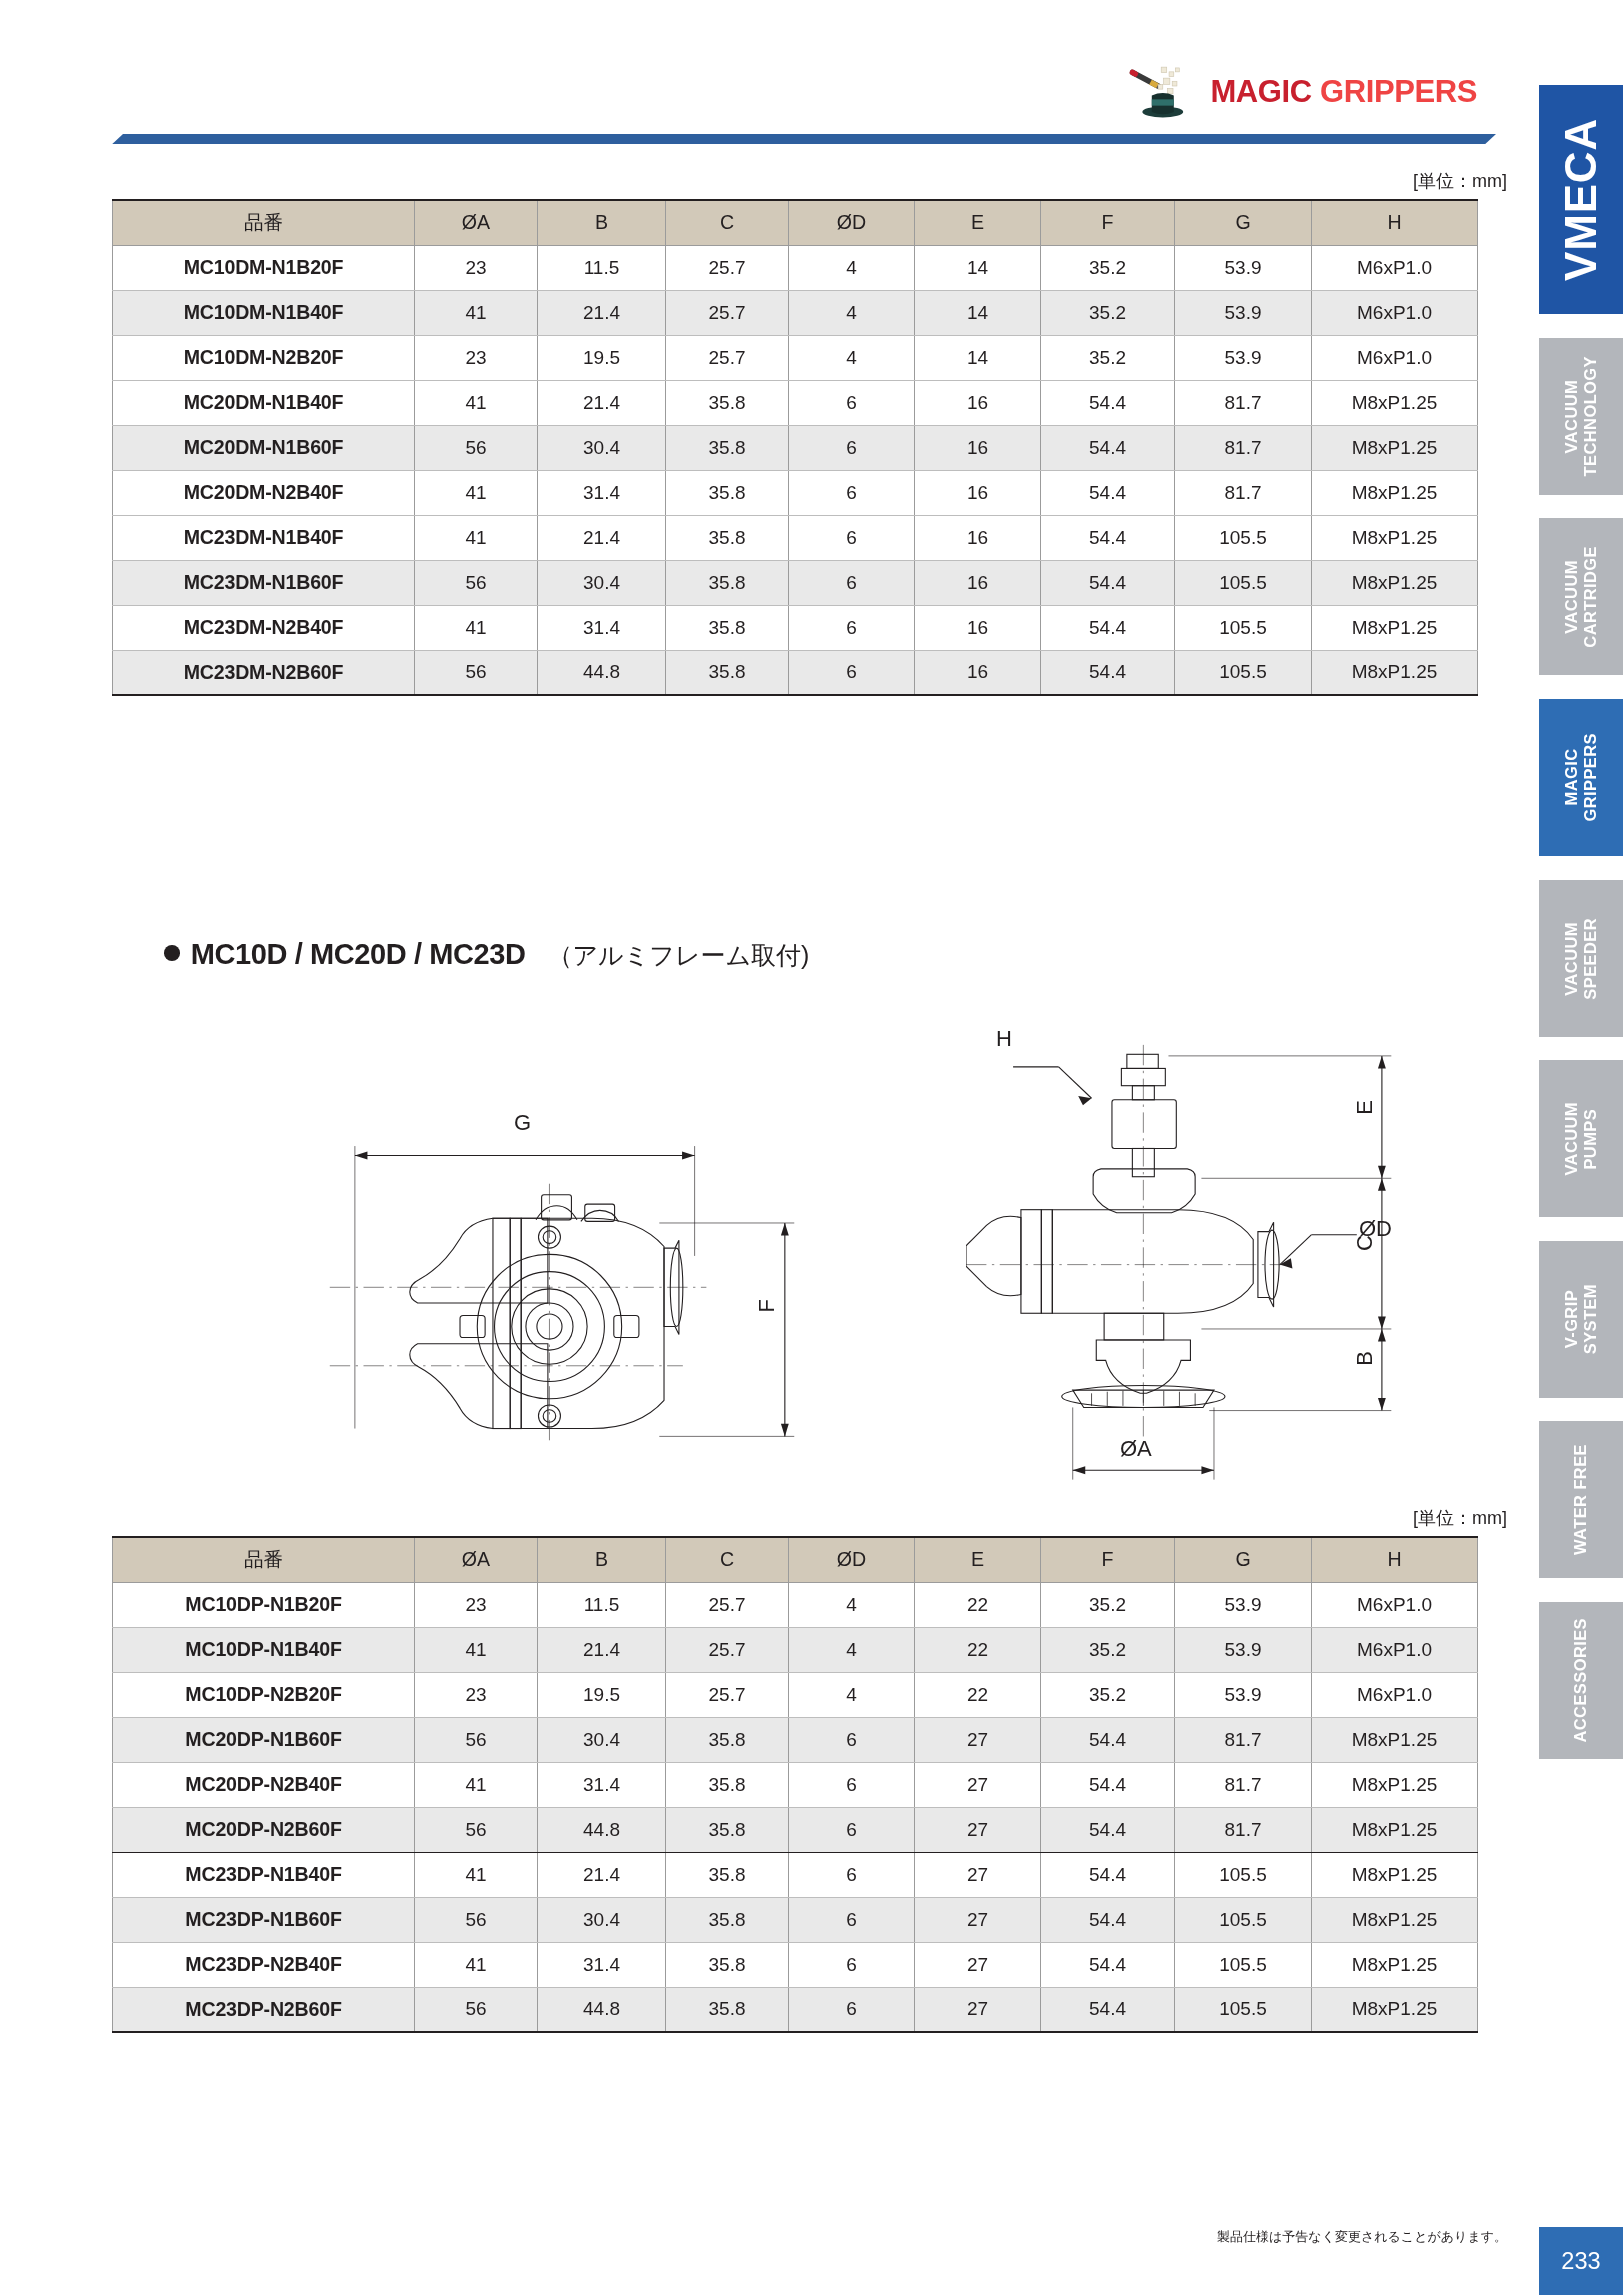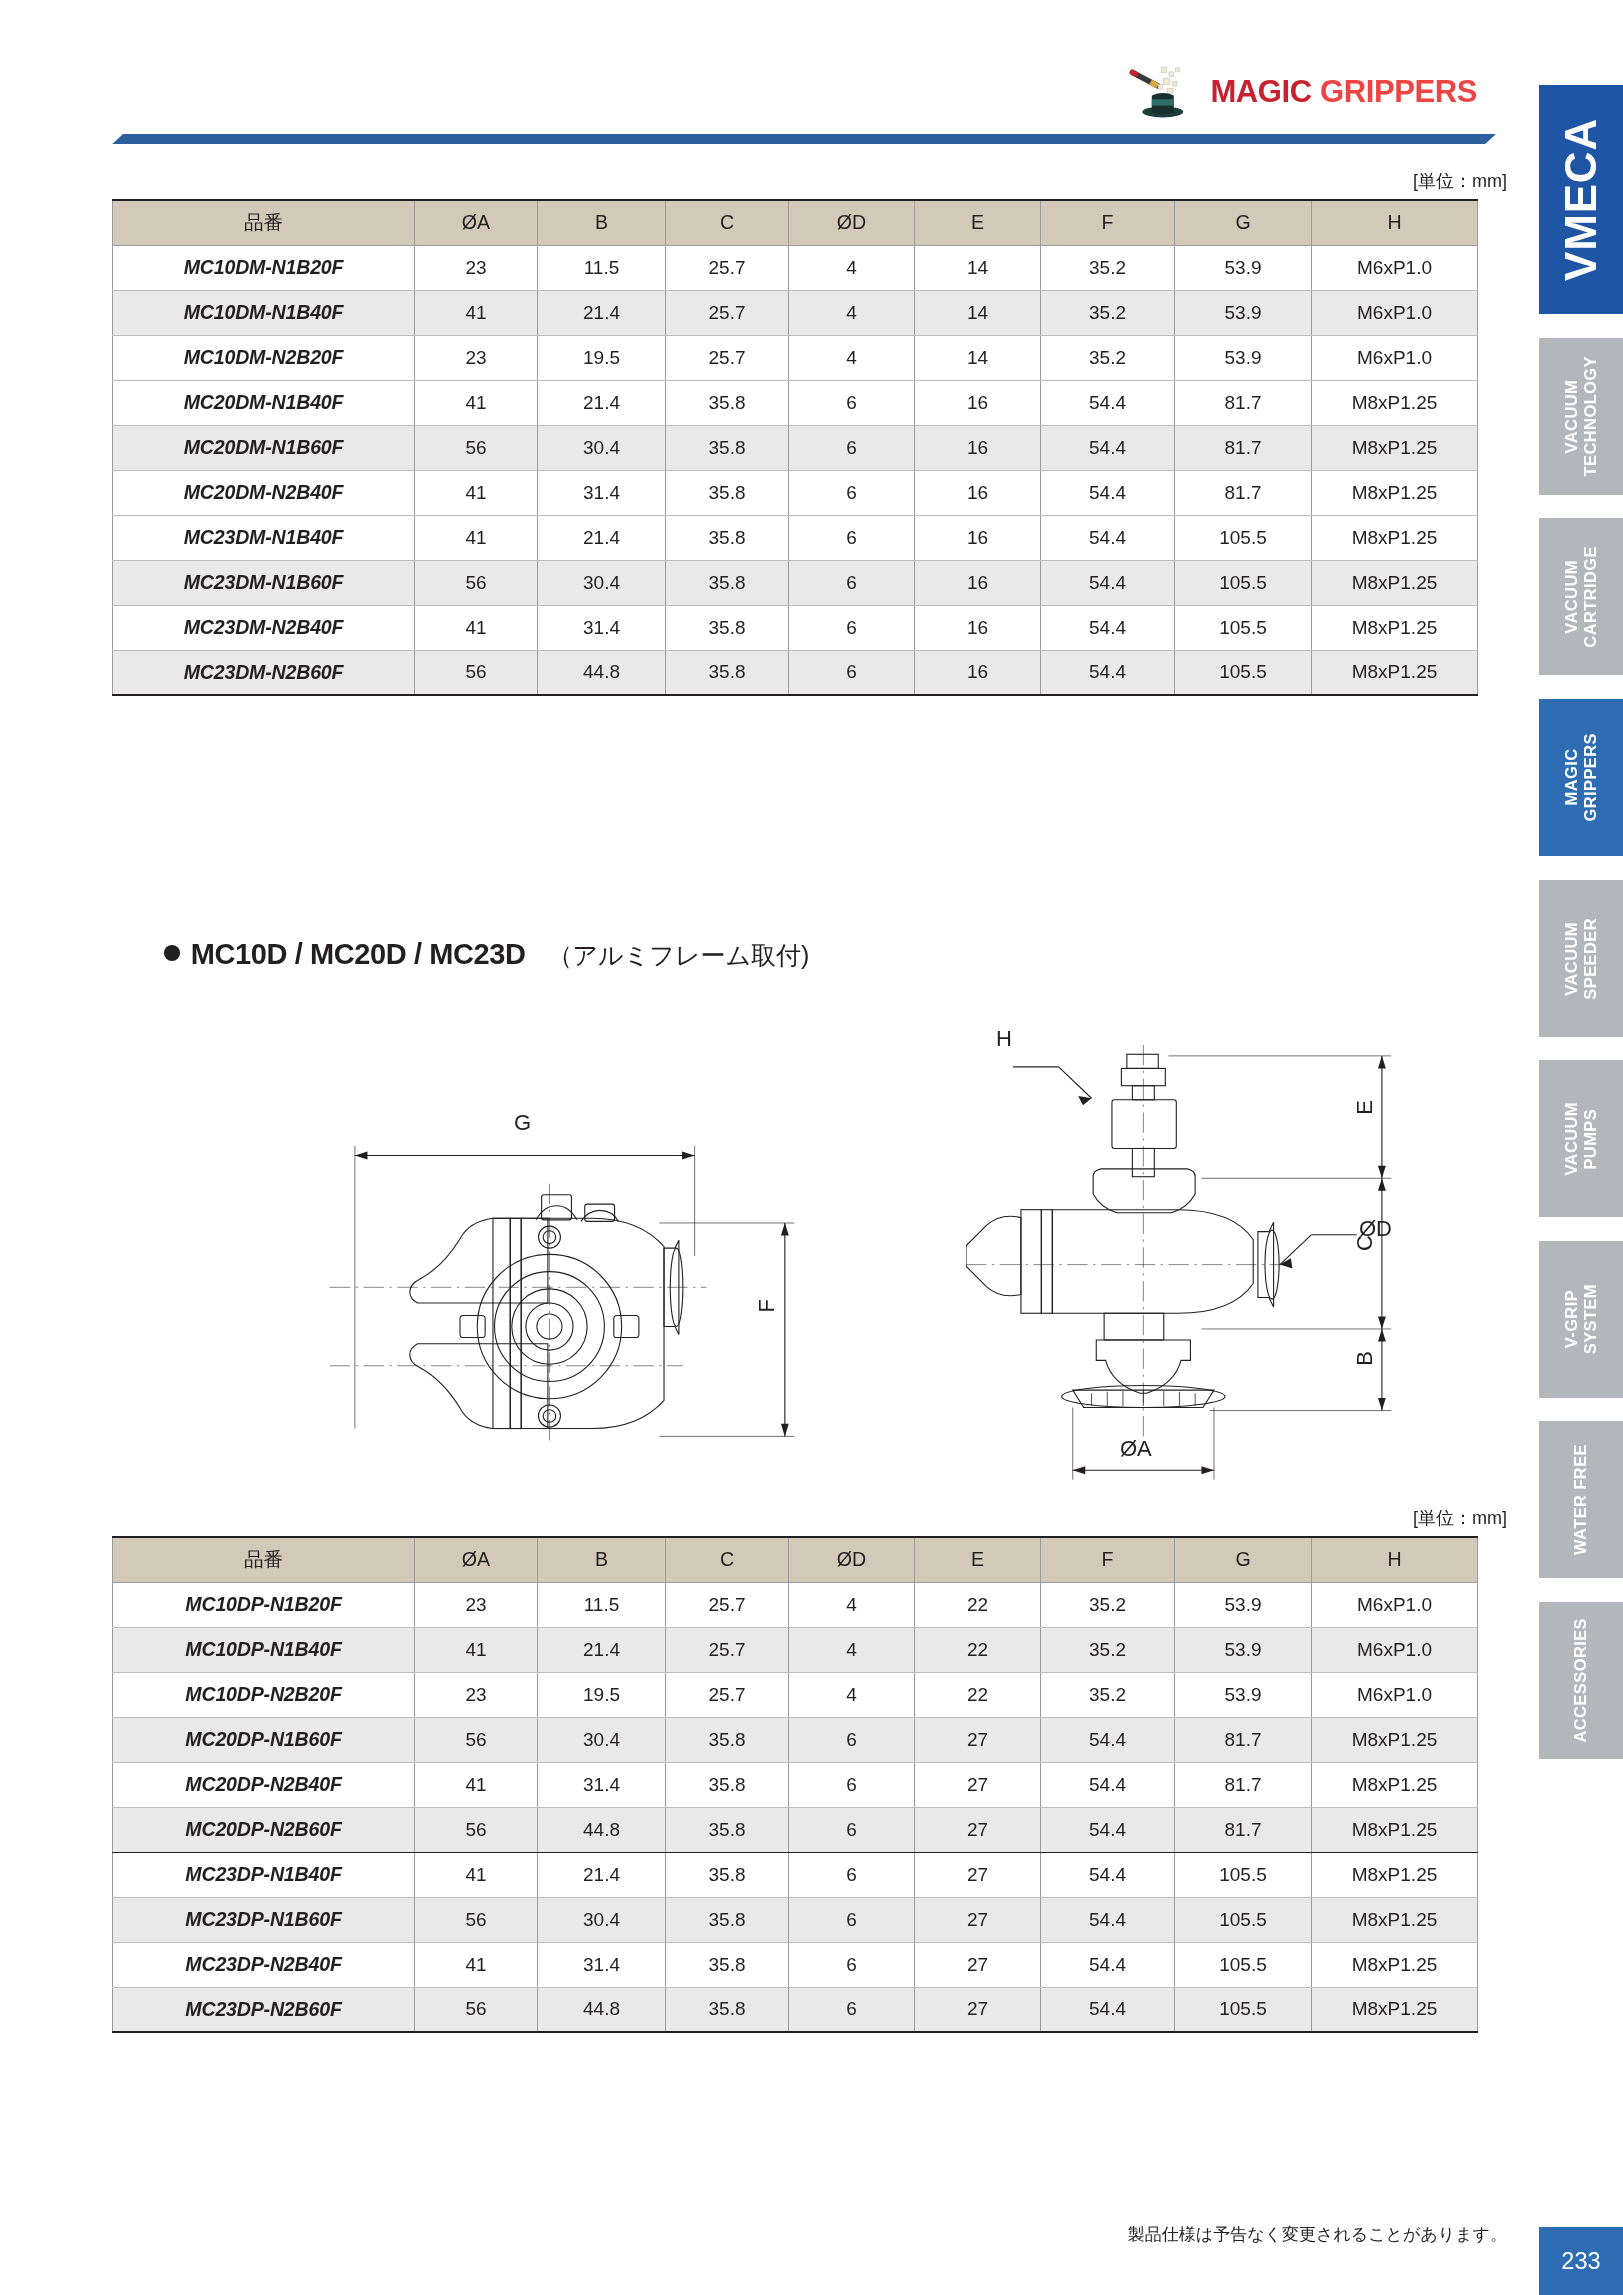--- a/index.html
+++ b/index.html
@@ -114,21 +114,20 @@
     font-weight: normal;
     font-size: 19.6px;
     border-top: 2.4px solid #231f20;
     border-bottom: 0.8px solid #9b9b9b;
   }
   .spec-table tr:last-child td { border-bottom: 2.4px solid #231f20; }
   .spec-table td.part {
     font-weight: bold;
     font-size: 19.6px;
     letter-spacing: -0.2px;
-    font-style: italic;
   }
   .spec-table tr.alt td { background: #e9e9e9; }
   .spec-table tr.group-end td { border-bottom: 1.6px solid #231f20; }
   .spec-table th:first-child, .spec-table td:first-child { border-left: 0.8px solid #9b9b9b; }
 
   
   .section-heading {
     position: absolute;
     display: flex; align-items: baseline; gap: 11px;
     white-space: nowrap;
@@ -154,21 +153,21 @@
   }
   .dim-label.vert {
     writing-mode: vertical-rl;
     transform: rotate(180deg);
   }
 
   
   #footer-note {
     position: absolute;
     right: 116px; bottom: 49px;
-    font-size: 17px; color: #231f20;
+    font-size: 13px; color: #231f20;
     white-space: nowrap;
   }
 </style>
 </head>
 <body>
 
 <div id="page-header">
   <div class="brand-wrap">
     <div class="brand-logo">
       <svg width="68" height="55" viewBox="0 0 86 70">

